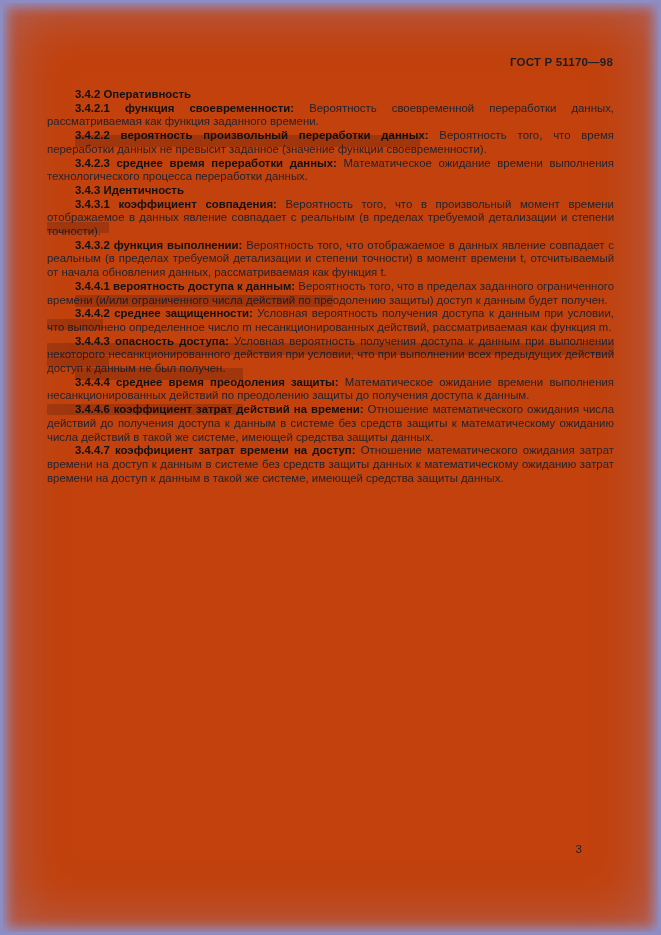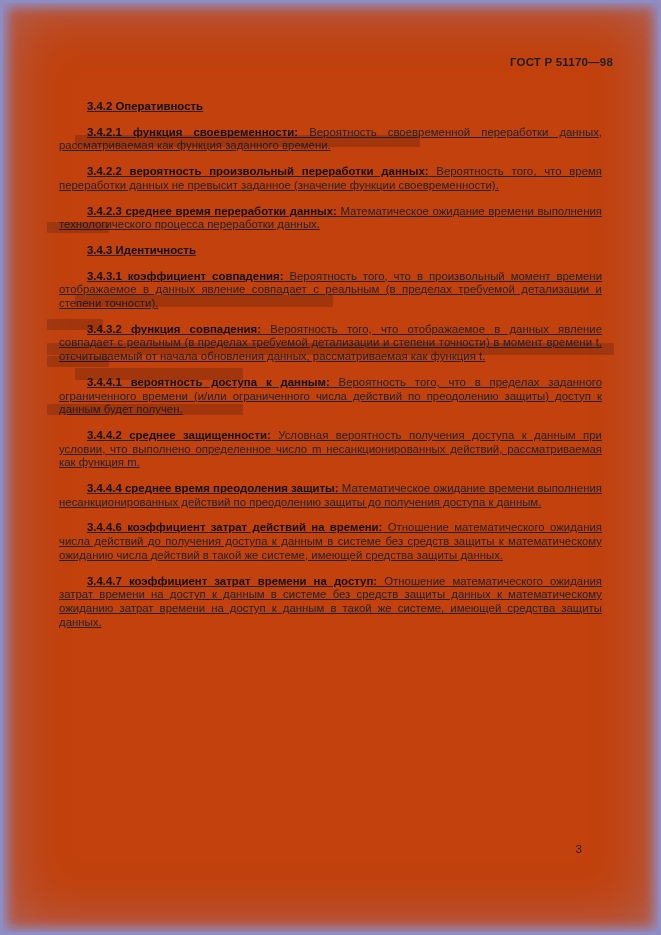--- a/index.html
+++ b/index.html
@@ -34,23 +34,22 @@
   .doc-body{
     position:absolute;
     top:88px;left:47px;
     width:567px;
     font-size:11.4px;
     line-height:13.7px;
     text-align:justify;
     color:#23232e;
   }
   .doc-body p{
-    margin:12px;
+    margin:0;
     text-indent:28px;
-    text-decoration:underline;
   }
   .doc-body p b{color:#121218;}
   .page-number{
     position:absolute;
     right:79px;bottom:80px;
     font-size:11.5px;
     color:#23232e;
   }
   .artifact{
     position:absolute;
@@ -70,23 +69,24 @@
 
   <div class="doc-header">ГОСТ Р 51170—98</div>
 
   <div class="doc-body">
       <p><b>3.4.2 Оперативность</b></p>
       <p><b>3.4.2.1 функция своевременности:</b> Вероятность своевременной переработки данных, рассматриваемая как функция заданного времени.</p>
       <p><b>3.4.2.2 вероятность произвольный переработки данных:</b> Вероятность того, что время переработки данных не превысит заданное (значение функции своевременности).</p>
       <p><b>3.4.2.3 среднее время переработки данных:</b> Математическое ожидание времени выполнения технологического процесса переработки данных.</p>
       <p><b>3.4.3 Идентичность</b></p>
       <p><b>3.4.3.1 коэффициент совпадения:</b> Вероятность того, что в произвольный момент времени отображаемое в данных явление совпадает с реальным (в пределах требуемой детализации и степени точности).</p>
-      <p><b>3.4.3.2 функция совпадения:</b> Вероятность того, что отображаемое в данных явление совпадает с реальным (в пределах требуемой детализации и степени точности) в момент времени t, отсчитываемый от начала обновления данных, рассматриваемая как функция t.</p>
+      <p><b>3.4.3.2 функция выполнении:</b> Вероятность того, что отображаемое в данных явление совпадает с реальным (в пределах требуемой детализации и степени точности) в момент времени t, отсчитываемый от начала обновления данных, рассматриваемая как функция t.</p>
       <p><b>3.4.4.1 вероятность доступа к данным:</b> Вероятность того, что в пределах заданного ограниченного времени (и/или ограниченного числа действий по преодолению защиты) доступ к данным будет получен.</p>
       <p><b>3.4.4.2 среднее защищенности:</b> Условная вероятность получения доступа к данным при условии, что выполнено определенное число m несанкционированных действий, рассматриваемая как функция m.</p>
+      <p><b>3.4.4.3 опасность доступа:</b> Условная вероятность получения доступа к данным при выполнении некоторого несанкционированного действия при условии, что при выполнении всех предыдущих действий доступ к данным не был получен.</p>
       <p><b>3.4.4.4 среднее время преодоления защиты:</b> Математическое ожидание времени выполнения несанкционированных действий по преодолению защиты до получения доступа к данным.</p>
       <p><b>3.4.4.6 коэффициент затрат действий на времени:</b> Отношение математического ожидания числа действий до получения доступа к данным в системе без средств защиты к математическому ожиданию числа действий в такой же системе, имеющей средства защиты данных.</p>
       <p><b>3.4.4.7 коэффициент затрат времени на доступ:</b> Отношение математического ожидания затрат времени на доступ к данным в системе без средств защиты данных к математическому ожиданию затрат времени на доступ к данным в такой же системе, имеющей средства защиты данных.</p>
     </div>
 
   <div class="artifact" style="left:75px;top:135px;width:345px;height:12px;"></div>
   <div class="artifact" style="left:47px;top:222px;width:62px;height:11px;"></div>
   <div class="artifact" style="left:75px;top:295px;width:258px;height:12px;"></div>
   <div class="artifact" style="left:47px;top:319px;width:56px;height:11px;"></div>
   <div class="artifact" style="left:47px;top:343px;width:567px;height:12px;"></div>

